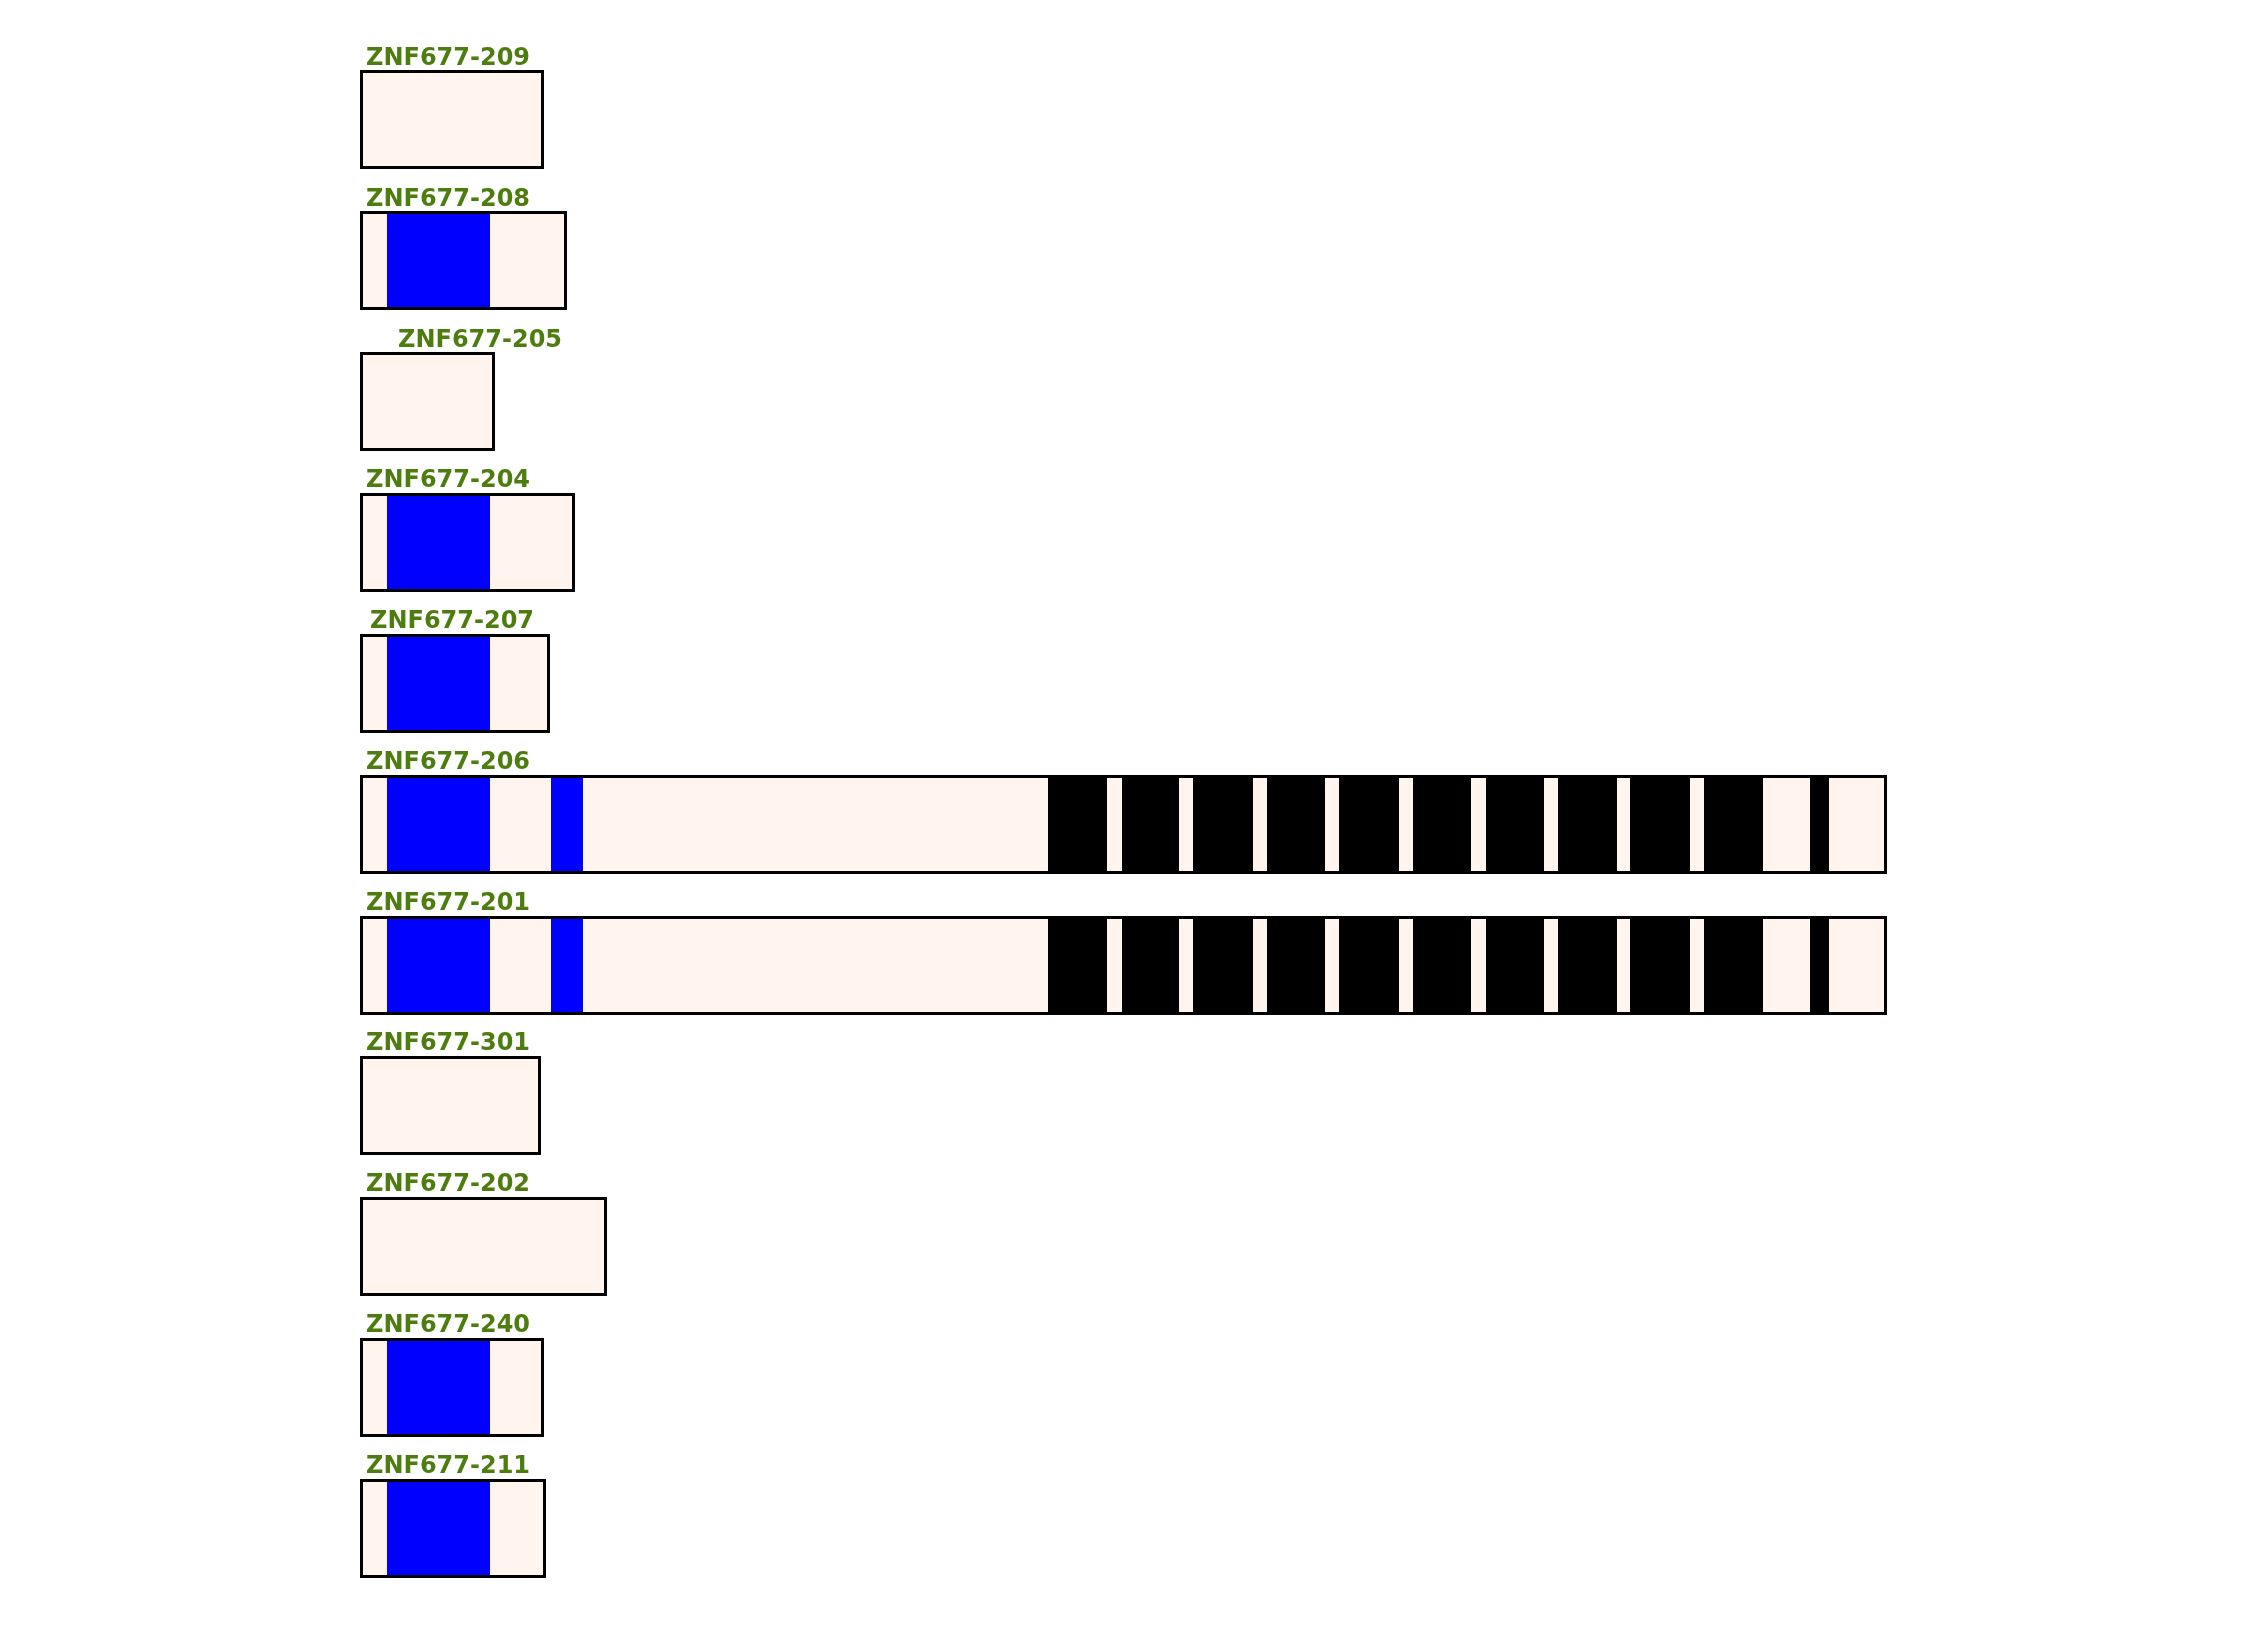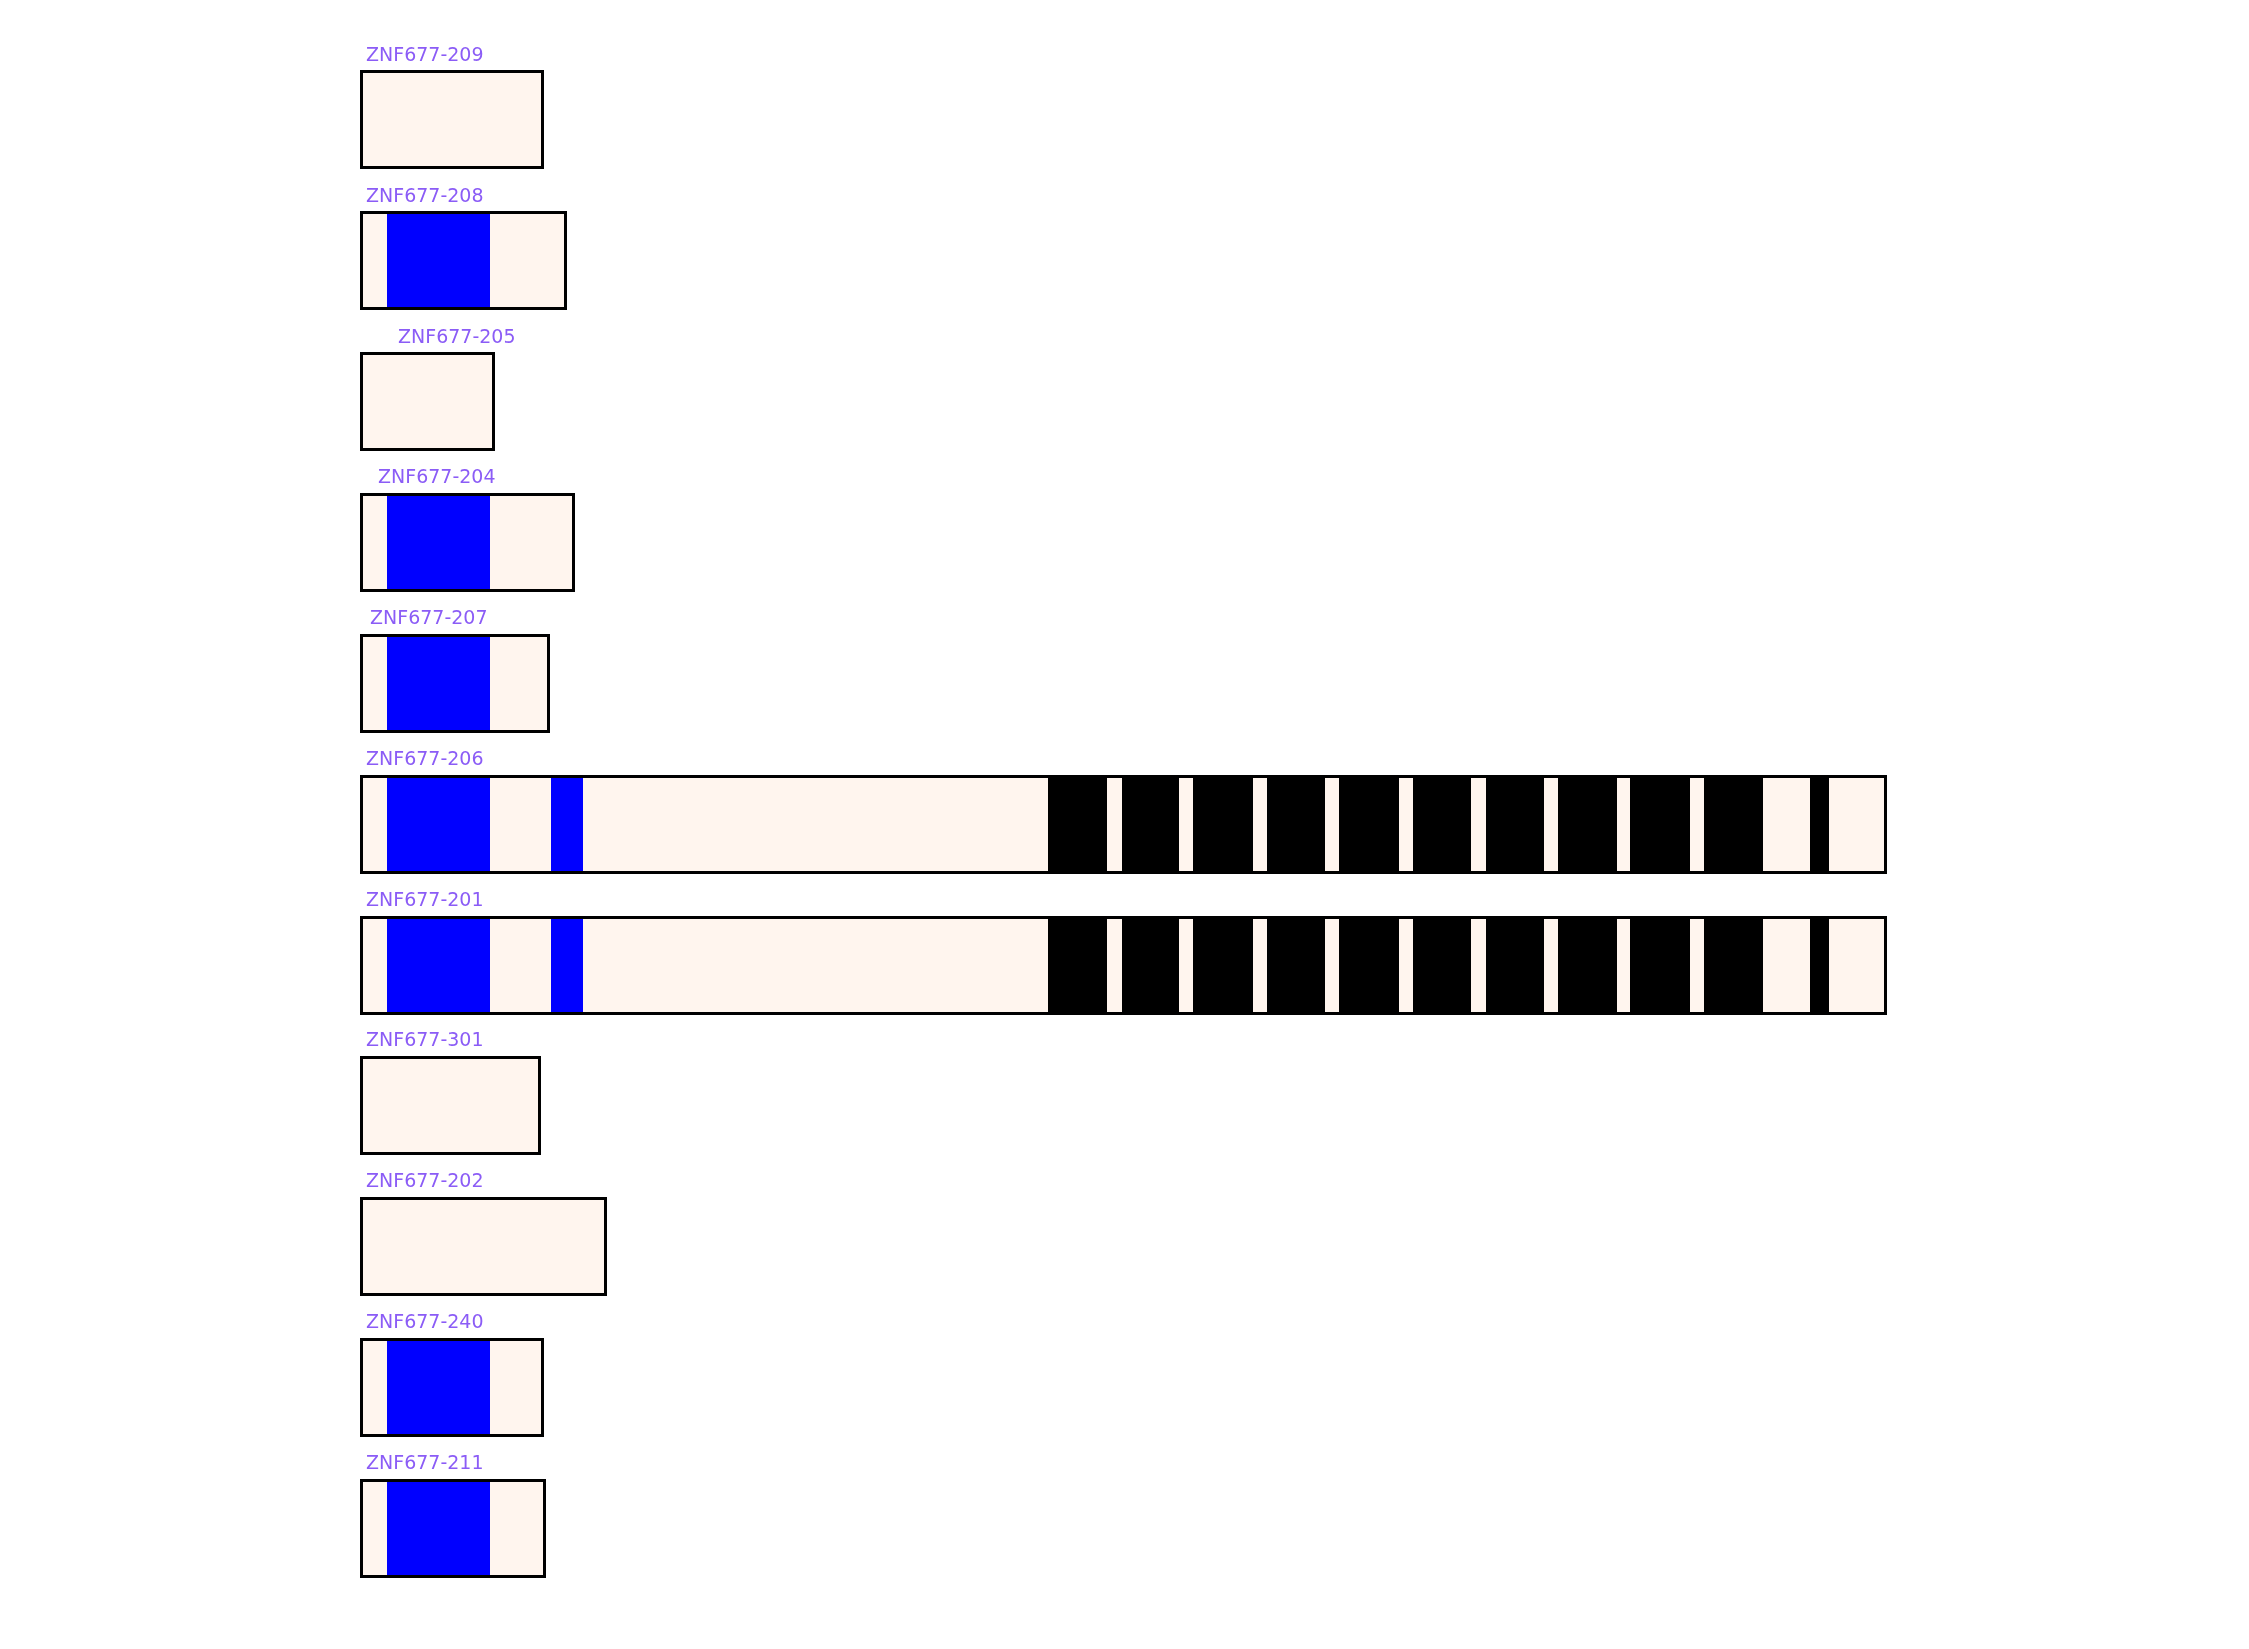--- a/index.html
+++ b/index.html
@@ -10,25 +10,26 @@
   #figure {
     position: relative;
     width: 2250px;
     height: 1650px;
     background: #ffffff;
     font-family: "DejaVu Sans", "Liberation Sans", sans-serif;
     overflow: hidden;
   }
   .transcript-label {
     position: absolute;
-    font-size: 19px;
+    font-size: 24px;
     line-height: 1;
-    color: #8b5cf6;
+    color: #4d7c0f;
     white-space: nowrap;
     letter-spacing: 0px;
+    font-weight: bold;
   }
   .transcript-box {
     position: absolute;
     border: 3.7px solid #000000;
     box-sizing: content-box;
     overflow: hidden;
   }
   .domain-segment {
     position: absolute;
     top: 0;
@@ -51,21 +52,21 @@
         <div class="domain-segment" style="left: 24px; width: 103px; background: rgb(0, 0, 255);"></div>
       </div>
     </div>
 
     <div>
       <div class="transcript-label" style="left: 366px; top: 327px; margin-left: 32px;">ZNF677-205</div>
       <div class="transcript-box" style="left: 360px; top: 352px; width: 129px; height: 93px; border-width: 3.7px; background: rgb(255, 245, 238);"></div>
     </div>
 
     <div>
-      <div class="transcript-label" style="left: 366px; top: 467px; margin-left: 12px;">ZNF677-204</div>
+      <div class="transcript-label" style="left: 366px; top: 467px;">ZNF677-204</div>
       <div class="transcript-box" style="left: 360px; top: 493px; width: 209px; height: 93px; border-width: 3.7px; background: rgb(255, 245, 238);">
         <div class="domain-segment" style="left: 24px; width: 103px; background: rgb(0, 0, 255);"></div>
       </div>
     </div>
 
     <div>
       <div class="transcript-label" style="left: 370px; top: 608px;">ZNF677-207</div>
       <div class="transcript-box" style="left: 360px; top: 634px; width: 184px; height: 93px; border-width: 3.7px; background: rgb(255, 245, 238);">
         <div class="domain-segment" style="left: 24px; width: 103px; background: rgb(0, 0, 255);"></div>
       </div>

